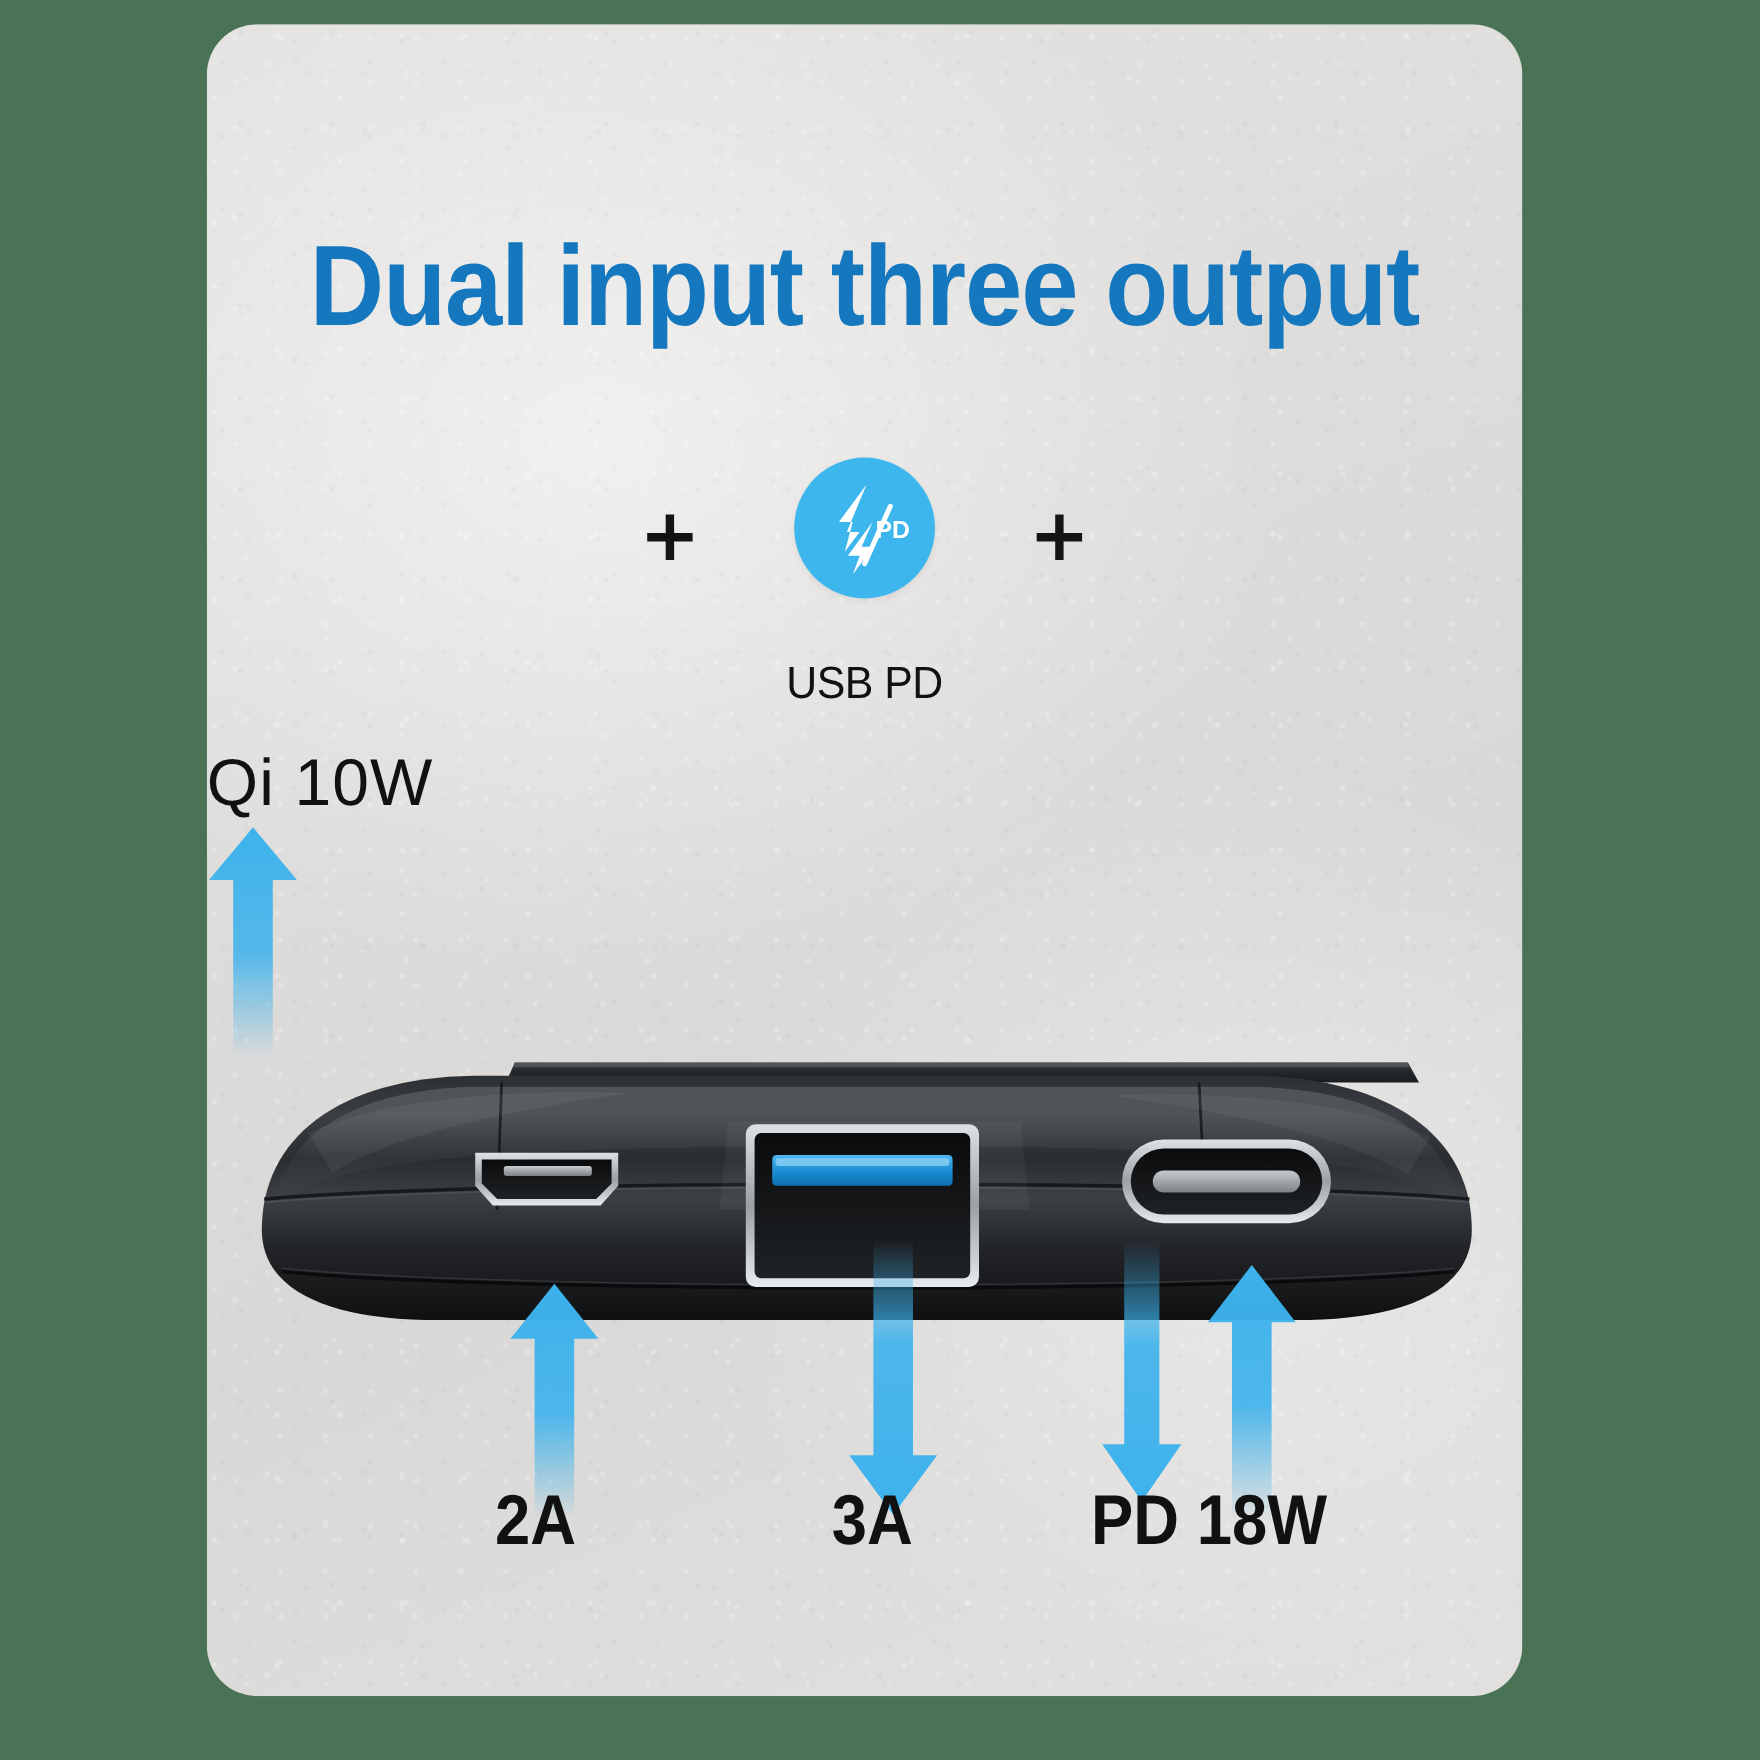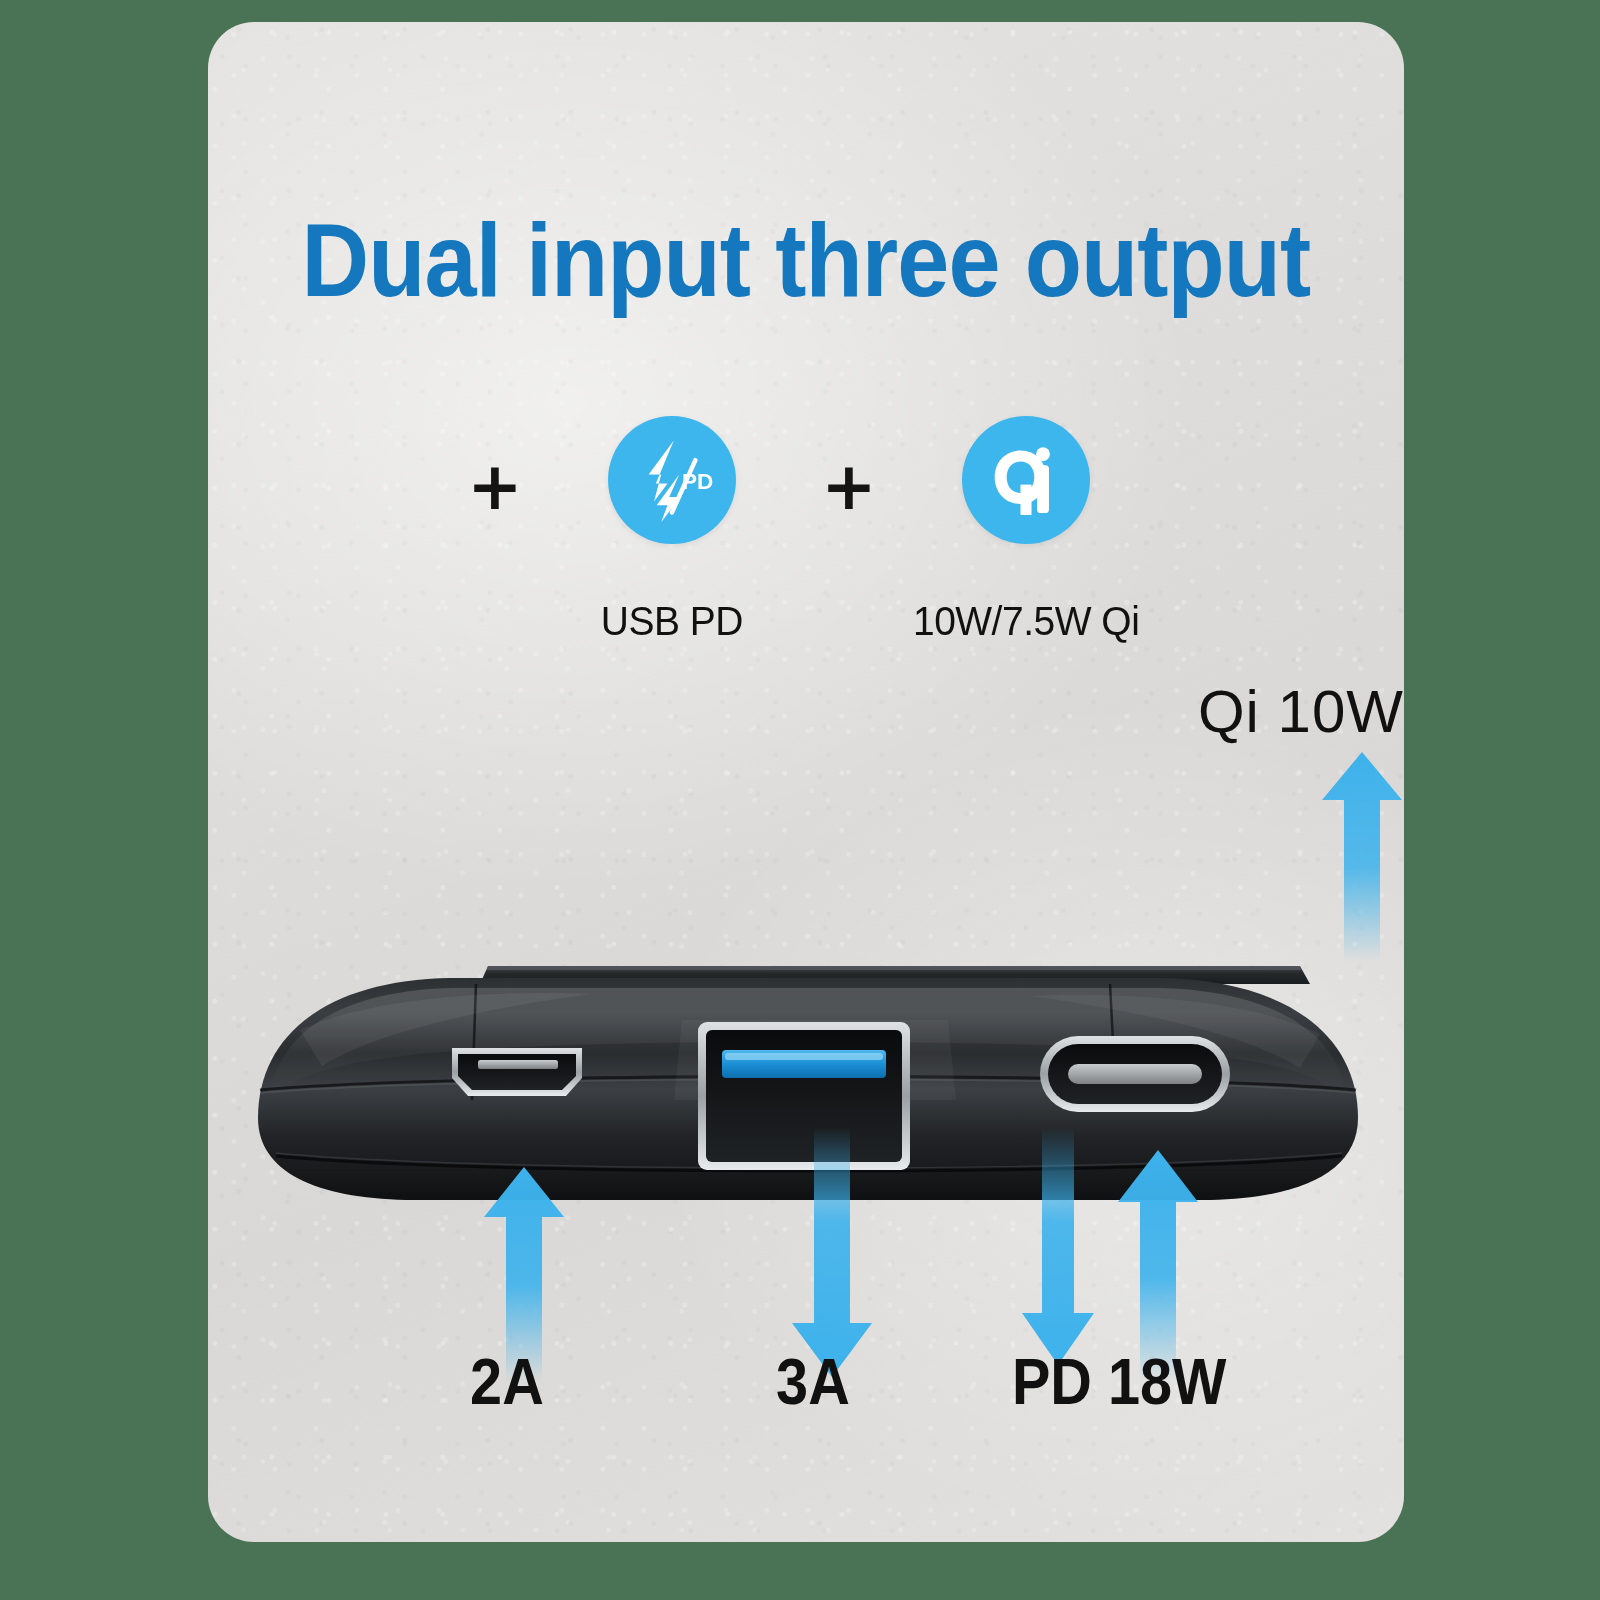--- a/index.html
+++ b/index.html
@@ -10,21 +10,21 @@
     width: 1600px;
     height: 1600px;
     background: #4a7355;
     font-family: "Liberation Sans", sans-serif;
     overflow: hidden;
   }
 
   
   #card {
     position: absolute;
-    left: 208px;
+    left: 188px;
     top: 22px;
     width: 1196px;
     height: 1520px;
     border-radius: 46px;
     background:
       radial-gradient(ellipse 900px 700px at 30% 25%, rgba(255,255,255,0.55), rgba(255,255,255,0) 70%),
       radial-gradient(ellipse 700px 600px at 78% 72%, rgba(255,255,255,0.35), rgba(255,255,255,0) 70%),
       linear-gradient(157deg, #e4e3e1 0%, #dddcda 38%, #d9d8d6 62%, #e2e1df 100%);
     overflow: hidden;
   }
@@ -107,22 +107,21 @@
     color: #141414;
     line-height: 1;
     font-family: "DejaVu Sans", sans-serif;
   }
 
   
   #qi-group {
     position: absolute;
     left: 0; right: 0;
     top: 655px;
-    text-align: right;
-    padding-left: 40px;
+    text-align: left;
   }
   #qi-label {
     font-size: 60px;
     color: #111;
     letter-spacing: 1px;
   }
   #qi-arrow {
     margin: 6px auto 0;
     width: 84px;
     height: 210px;
@@ -180,32 +179,20 @@
           <path d="M58 44 L33 78 L45 78 L38 97 L59 69 L47 69 Z" fill="#ffffff"></path>
           <path d="M76 28 L50 86" stroke="#ffffff" stroke-width="5" stroke-linecap="round"></path>
           <text x="61" y="60" font-family="Liberation Sans, sans-serif" font-size="25" font-weight="bold" fill="#ffffff">PD</text>
         </svg>
       </div>
       <div class="flabel">USB PD</div>
     </div>
 
     <div class="plus">+</div>
 
-    <div class="feature">
-      <div class="fcircle">
-        <svg width="92" height="92" viewBox="0 0 100 100">
-          <path d="M44 18 C27 18 16 31 16 47 C16 63 27 76 44 76 C61 76 72 63 72 47 C72 31 61 18 44 18 Z
-                   M44 30 C53 30 59 37 59 47 C59 57 53 64 44 64 C35 64 29 57 29 47 C29 37 35 30 44 30 Z" fill="#ffffff"></path>
-          <path d="M44 55 L44 88 L56 88 L56 55 Z" fill="#ffffff"></path>
-          <rect x="62" y="34" width="13" height="52" rx="4" fill="#ffffff"></rect>
-          <circle cx="68.5" cy="22" r="7.5" fill="#ffffff"></circle>
-        </svg>
-      </div>
-      <div class="flabel">10W/7.5W Qi</div>
-    </div>
 
   </div>
 
   <div id="qi-group">
     <div id="qi-label">Qi  10W</div>
     <svg id="qi-arrow" viewBox="0 0 84 210">
       <defs>
         <linearGradient id="gUp" x1="0" y1="1" x2="0" y2="0">
           <stop offset="0" stop-color="#3db2ec" stop-opacity="0"></stop>
           <stop offset="0.45" stop-color="#3db2ec" stop-opacity="0.85"></stop>

